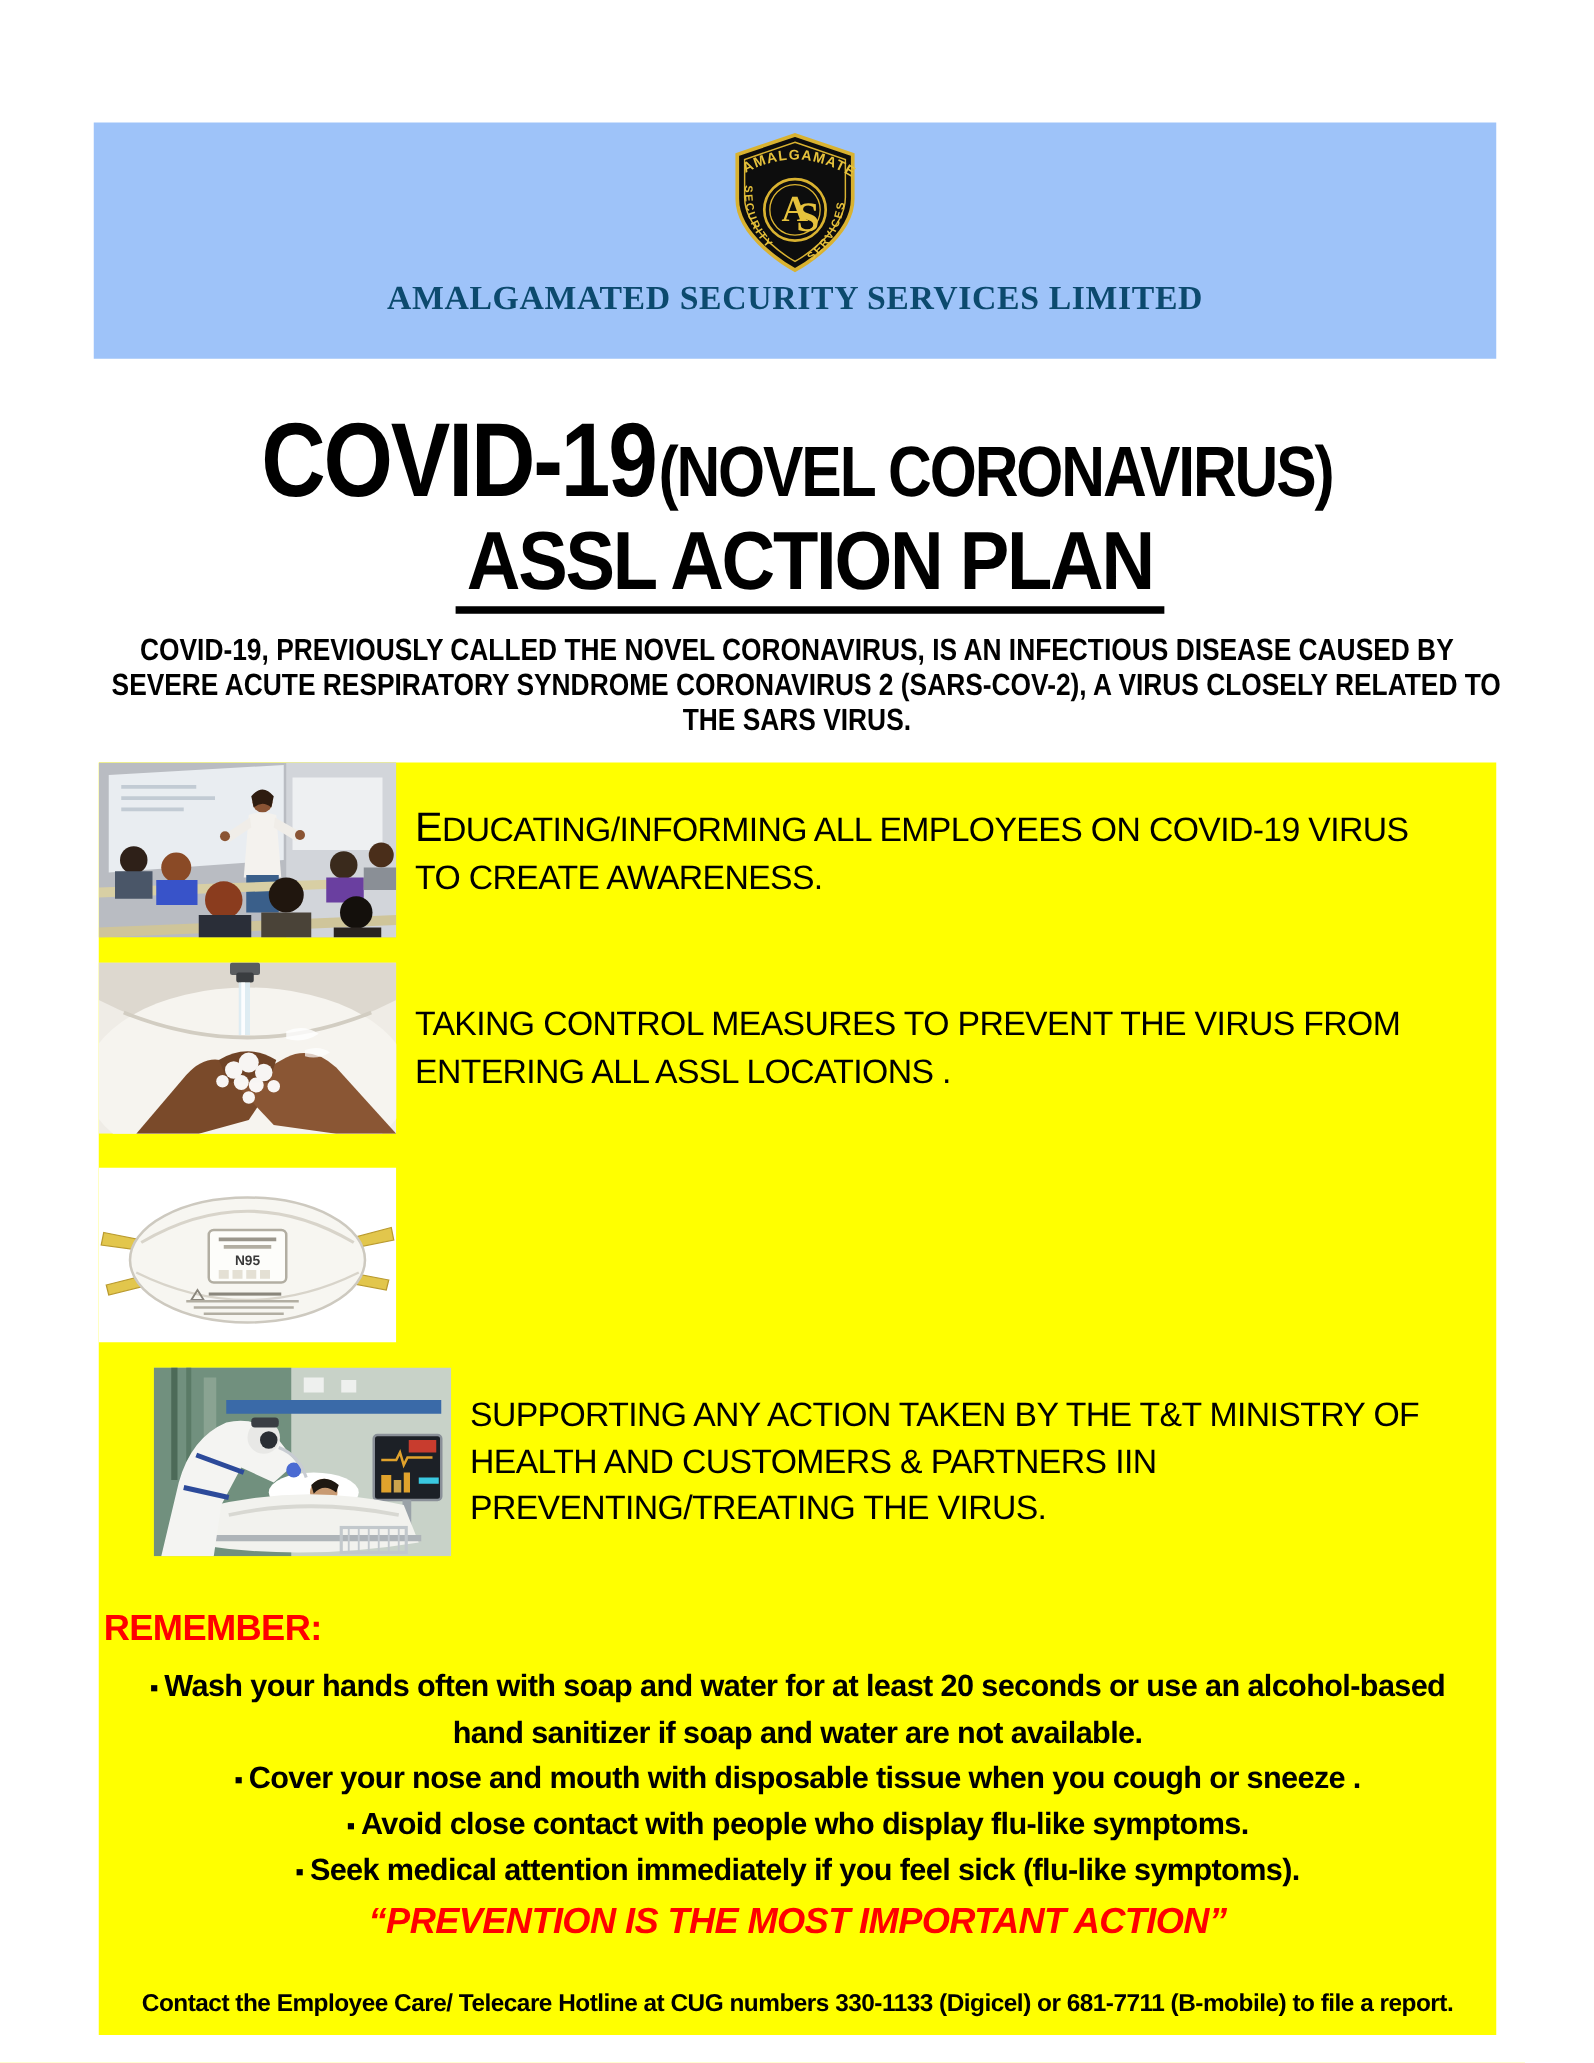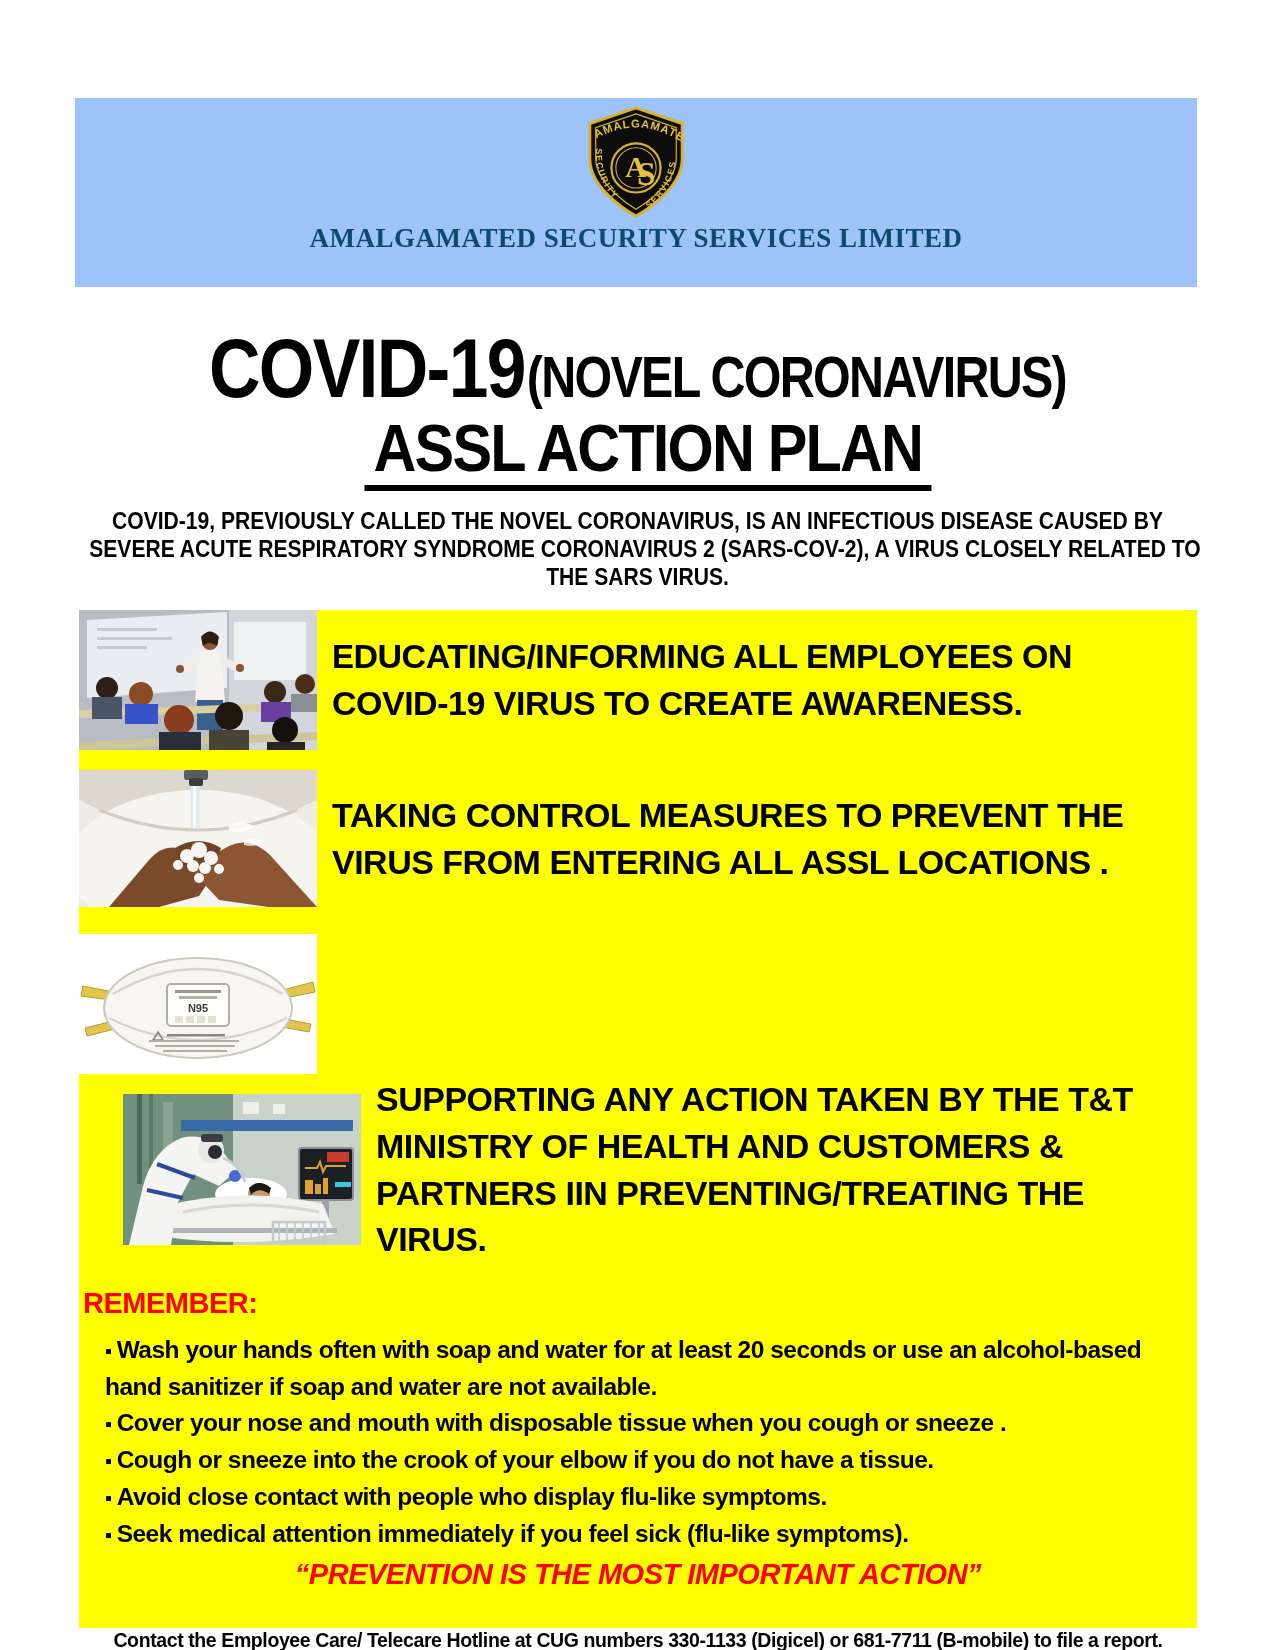--- a/index.html
+++ b/index.html
@@ -54,30 +54,30 @@
   }
   .action-row { display:flex; align-items:stretch; }
   .action-row .photo { flex:0 0 238px; width:238px; font-size:0; }
   .row-1 { height:140px; margin-bottom:20px; }
   .row-2 { height:137px; margin-bottom:27px; }
   .row-3 { height:140px; margin-bottom:20px; }
   .row-4 { height:151px;padding-left:44px; }
   .action-text {
     flex:1; display:flex; flex-direction:column; justify-content:center;
     padding:0 42px 0 15px;
-    font-weight:bold; font-size:34px; line-height:1.38; letter-spacing:-0.5px;
+    font-weight:normal; font-size:27px; line-height:1.38; letter-spacing:-0.5px;
   }
   .row-1 .action-text p::first-letter { font-size:33px; }
 
   
   .remember-heading {
     color:#ff0000; font-weight:bold; font-size:29px; letter-spacing:-0.5px;
     margin:42px 0 12px 4px;
   }
-  .bullets { text-align:left; }
+  .bullets { text-align:center; }
   .bullet {
     font-weight:bold; font-size:24.5px; line-height:36px; letter-spacing:-0.5px;
     padding:0 26px;
   }
   .bullet::before { content:"▪ "; font-size:20px; }
   .quote {
     text-align:center; color:#ff0000; font-weight:bold; font-style:italic;
     font-size:29px; line-height:38px; letter-spacing:-0.5px; margin-top:2px;
   }
   .contact {
@@ -292,21 +292,20 @@
       </div>
       <div class="action-text">
         <p>SUPPORTING ANY ACTION TAKEN BY THE T&amp;T MINISTRY OF HEALTH AND CUSTOMERS &amp; PARTNERS IIN PREVENTING/TREATING THE VIRUS.</p>
       </div>
     </div>
 
     <h2 class="remember-heading">REMEMBER:</h2>
     <div class="bullets">
       <div class="bullet">Wash your hands often with soap and water for at least 20 seconds or use an alcohol-based hand sanitizer if soap and water are not available.</div>
       <div class="bullet">Cover your nose and mouth with disposable tissue when you cough or sneeze .</div>
-      <div class="bullet">Cough or sneeze into the crook of your elbow if you do not have a tissue.</div>
       <div class="bullet">Avoid close contact with people who display flu-like symptoms.</div>
       <div class="bullet">Seek medical attention immediately if you feel sick (flu-like symptoms).</div>
     </div>
     <div class="quote">“PREVENTION IS THE MOST IMPORTANT ACTION”</div>
     <div class="contact">Contact the Employee Care/ Telecare Hotline at CUG numbers 330-1133 (Digicel) or 681-7711 (B-mobile) to file a report.</div>
 
   </section>
 </div>
 
 </body></html>

